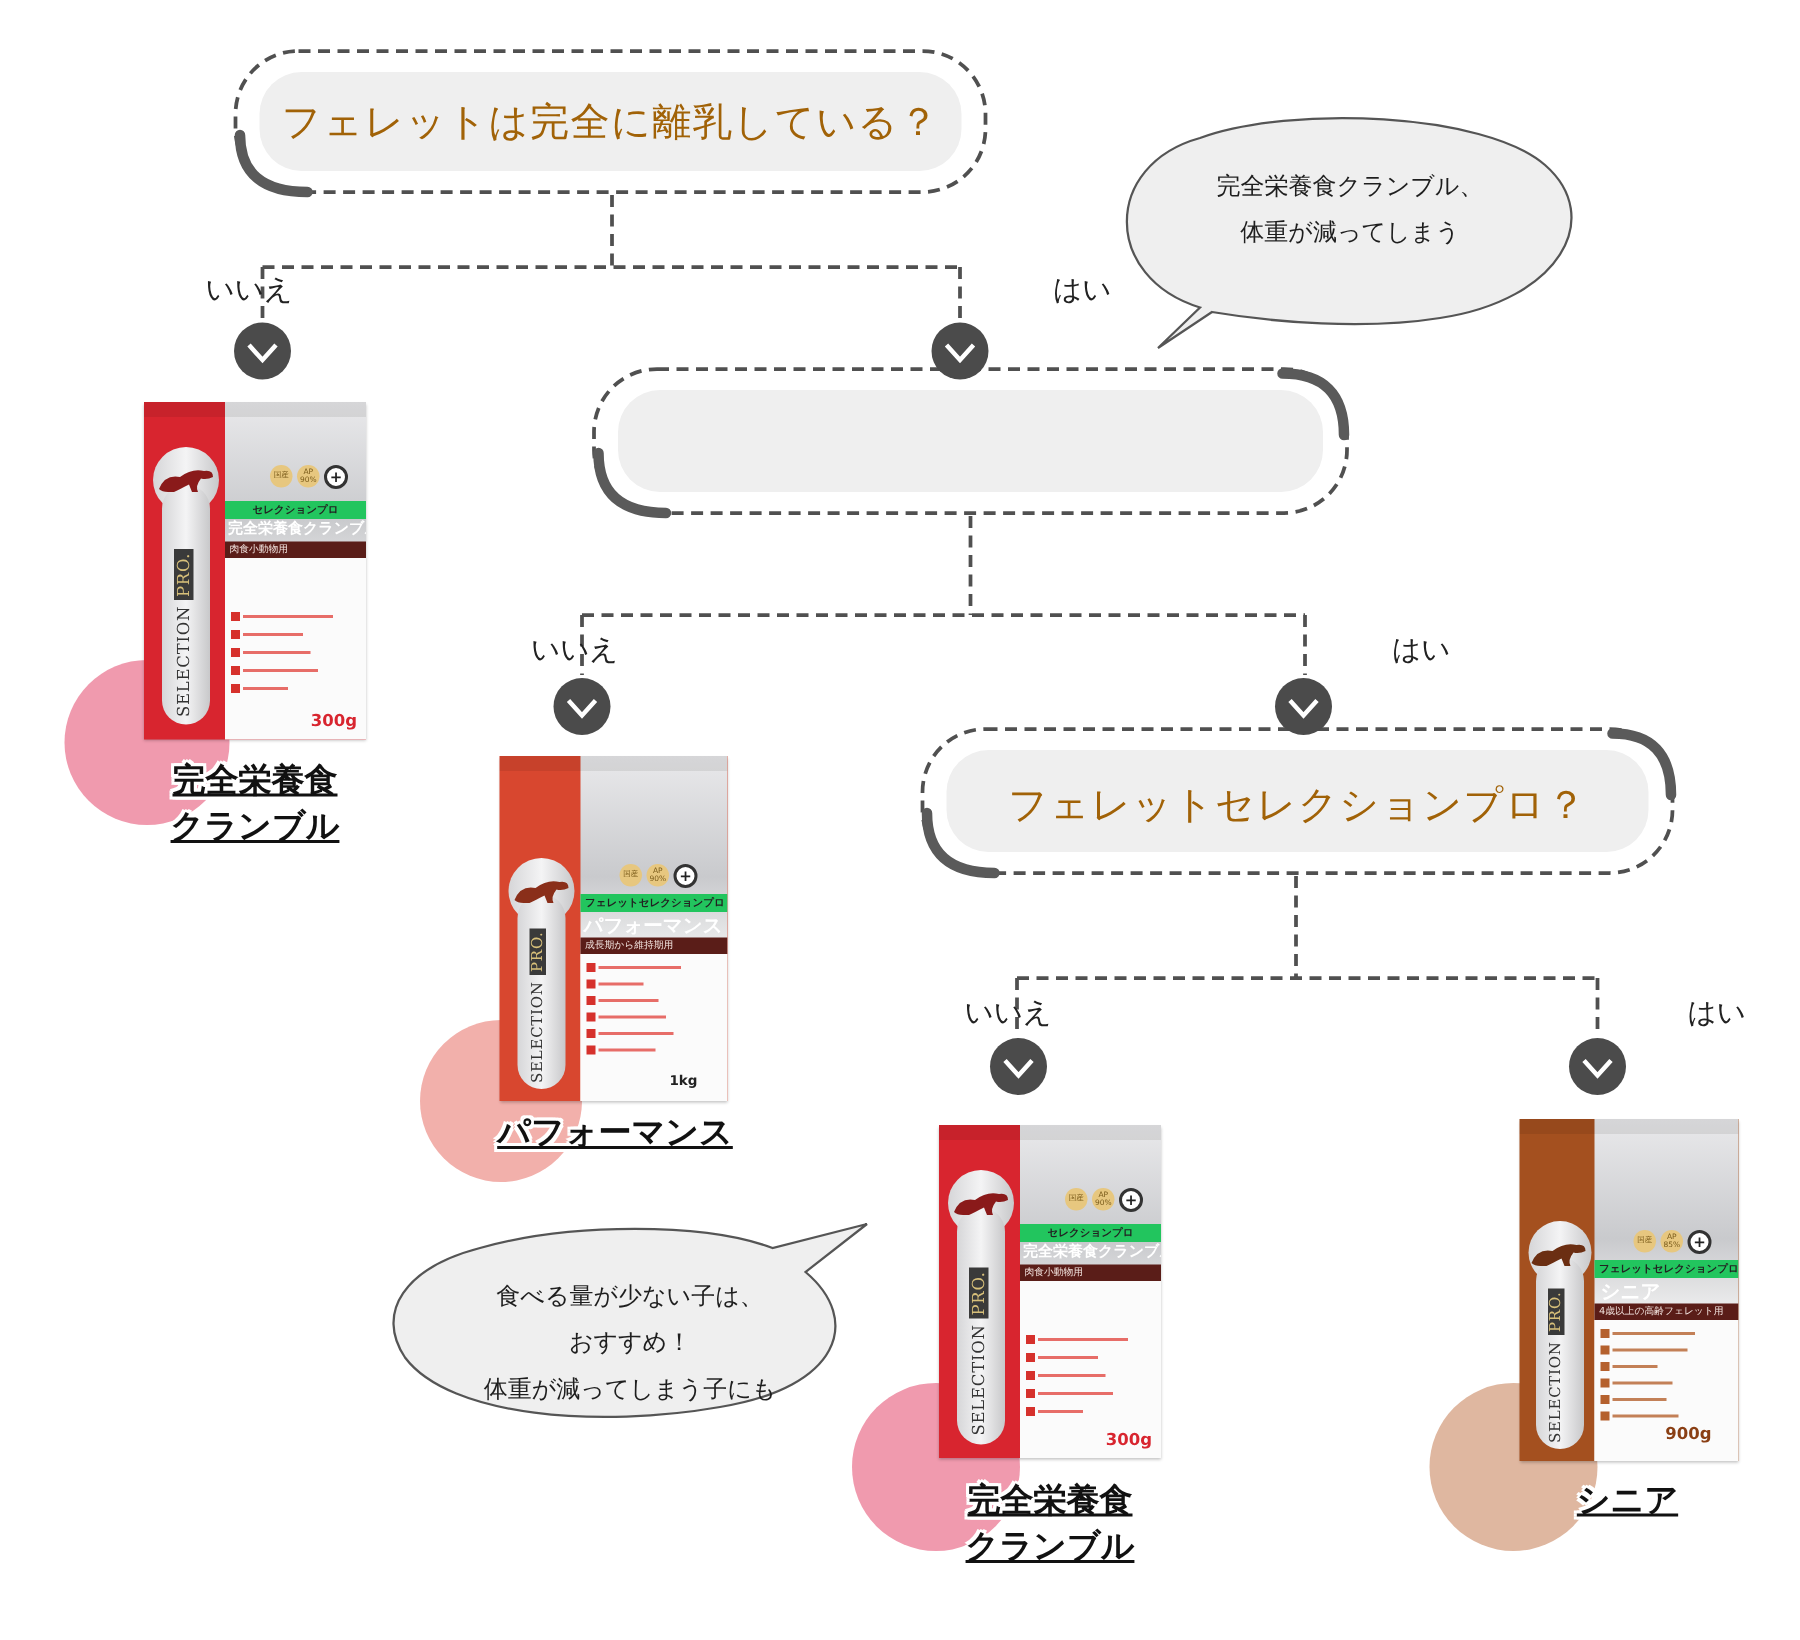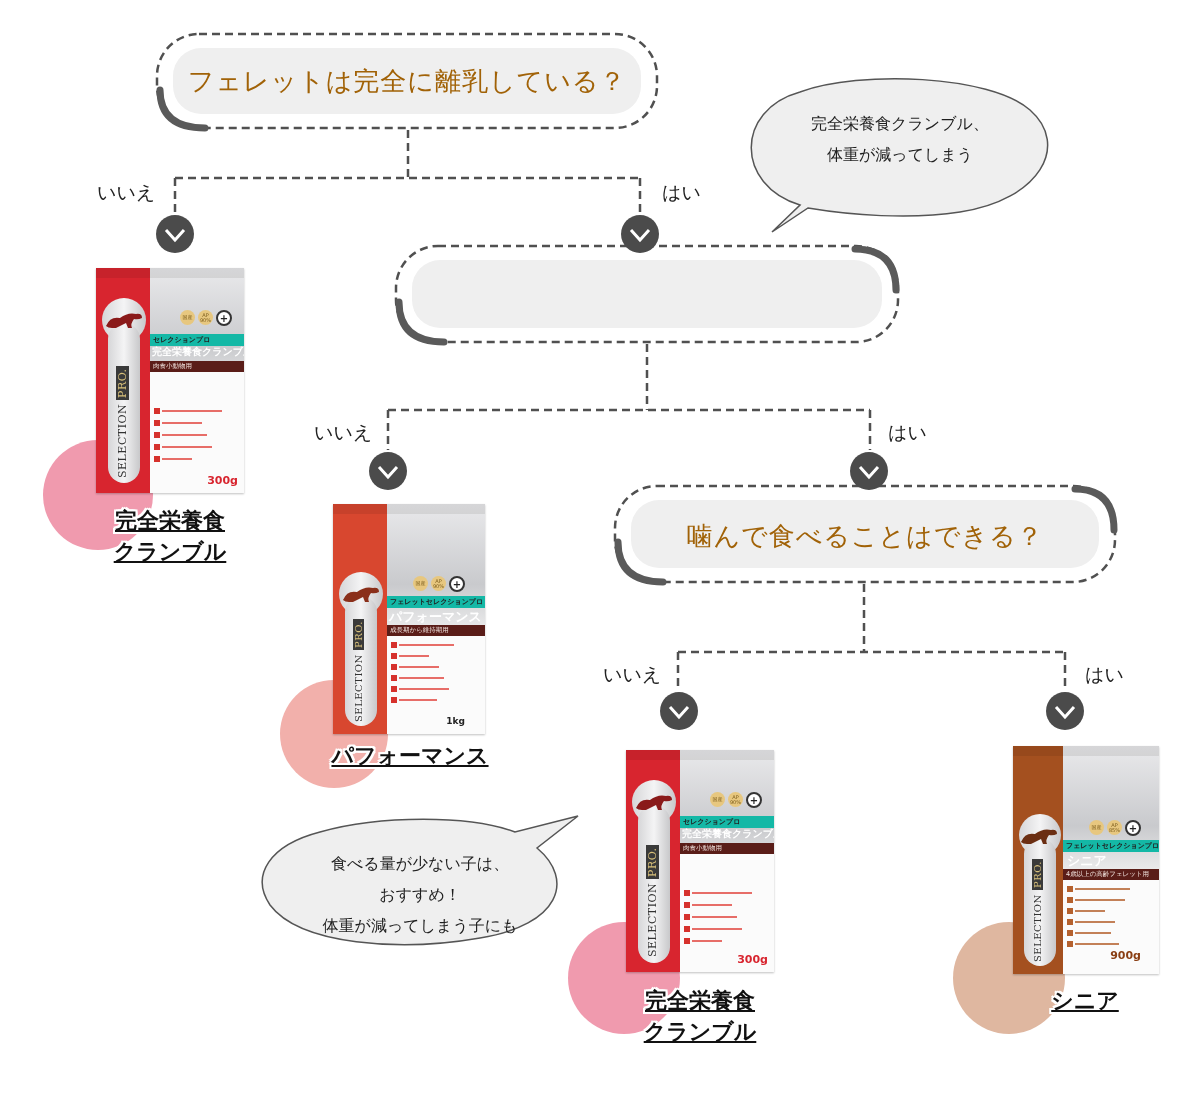--- a/index.html
+++ b/index.html
@@ -4,41 +4,41 @@
 <style>
   html, body { margin:0; padding:0; background:#ffffff; }
   body { width:1200px; height:1093px; position:relative; overflow:hidden;
          font-family:"DejaVu Sans", sans-serif; color:#222; }
   svg.lines { position:absolute; left:0; top:0; }
 
   .qbox { position:absolute; box-sizing:border-box; }
   .qbox .fill { position:absolute; background:#efefef; border-radius:28px; }
   .qbox .text { position:absolute; left:0; right:0; text-align:center; font-size:26px; color:#a16207; letter-spacing:1px; }
 
-  .label { position:absolute; font-size:19px; color:#222; }
+  .label { position:absolute; font-size:19px; color:#222;margin-left:40px; }
 
   .arrow { position:absolute; width:38px; height:38px; border-radius:50%; background:#4b4b4b; }
   .arrow svg { position:absolute; left:0; top:0; }
 
   .bubble-text { position:absolute; text-align:center; font-size:16px; line-height:31px; color:#1e1e1e; }
 
   .circle { position:absolute; border-radius:50%; }
 
   .pkg { position:absolute; overflow:hidden; box-shadow:0 1px 2px rgba(0,0,0,0.25); }
   .pkg .right { position:absolute; top:0; bottom:0; background:linear-gradient(180deg,#e9e9eb 0%,#c9cacd 35%,#f4f4f4 60%,#ffffff 100%); }
   .pkg .topstrip { position:absolute; left:0; right:0; top:0; height:10px; background:rgba(0,0,0,0.08); }
   .pkg .pill { position:absolute; background:linear-gradient(90deg,#d6d6d8,#f4f4f5 50%,#c8c8ca); border-radius:22px; }
   .pkg .pill-head { position:absolute; border-radius:50%; background:linear-gradient(90deg,#d6d6d8,#f4f4f5 50%,#c8c8ca); }
   .pkg .ferret { position:absolute; }
   .pkg .brand { position:absolute; writing-mode:vertical-rl; transform:rotate(180deg); font-family:"DejaVu Serif", serif; color:#333; font-size:10px; letter-spacing:0.5px; white-space:nowrap; }
   .pkg .brand b { background:#3a3a3a; color:#d8c07a; padding:2px 0; font-weight:normal; }
   .pkg .badges { position:absolute; display:flex; gap:3px; }
   .pkg .badge { width:15px; height:15px; border-radius:50%; background:#e7c77f; font-size:5px; color:#7a5b1a; display:flex; align-items:center; justify-content:center; text-align:center; line-height:5px; }
   .pkg .badge.cross { background:#fff; border:2px solid #333; width:12px; height:12px; font-size:10px; color:#222; font-weight:bold; }
-  .pkg .series { position:absolute; background:#14b8a6; color:#222; font-size:7px; font-weight:bold; padding:1px 3px; white-space:nowrap; overflow:hidden; }
+  .pkg .series { position:absolute; background:#22c55e; color:#222; font-size:7px; font-weight:bold; padding:1px 3px; white-space:nowrap; overflow:hidden;text-align:center; }
   .pkg .pname { position:absolute; color:#fff; font-size:11px; font-weight:bold; white-space:nowrap; }
   .pkg .sub { position:absolute; background:#5a1d18; color:#f3e5e0; font-size:6.5px; padding:1px 3px; white-space:nowrap; overflow:hidden; }
   .pkg .body { position:absolute; background:#fbfbfb; }
   .pkg .row { position:absolute; height:2px; background:#e24a44; opacity:0.8; }
   .pkg .rowicon { position:absolute; width:6px; height:6px; background:#d6312c; }
   .pkg .weight { position:absolute; font-size:11px; font-weight:bold; white-space:nowrap; }
 
   .pname-label { position:absolute; text-align:center; font-size:22px; line-height:31px; color:#111; font-weight:bold;
                  text-shadow: -2px 0 #fff, 2px 0 #fff, 0 -2px #fff, 0 2px #fff, -2px -2px #fff, 2px 2px #fff, -2px 2px #fff, 2px -2px #fff; text-decoration: underline; }
 </style>
@@ -74,21 +74,21 @@
 
 <div class="qbox" style="left:157px;top:34px;width:500px;height:94px;">
   <div class="fill" style="left:16px;top:14px;right:16px;bottom:14px;"></div>
   <div class="text" style="top:30px;">フェレットは完全に離乳している？</div>
 </div>
 <div class="qbox" style="left:396px;top:246px;width:502px;height:96px;">
   <div class="fill" style="left:16px;top:14px;right:16px;bottom:14px;"></div>
 </div>
 <div class="qbox" style="left:615px;top:486px;width:500px;height:96px;">
   <div class="fill" style="left:16px;top:14px;right:16px;bottom:14px;"></div>
-  <div class="text" style="top:33px;">噛んで食べることはできる？</div>
+  <div class="text" style="top:33px;">フェレットセレクションプロ？</div>
 </div>
 
 <div class="label" style="left:97px;top:180px;">いいえ</div>
 <div class="label" style="left:662px;top:180px;">はい</div>
 <div class="label" style="left:314px;top:420px;">いいえ</div>
 <div class="label" style="left:888px;top:420px;">はい</div>
 <div class="label" style="left:603px;top:662px;">いいえ</div>
 <div class="label" style="left:1085px;top:662px;">はい</div>
 
 <div class="arrow" style="left:156px;top:215px;">

